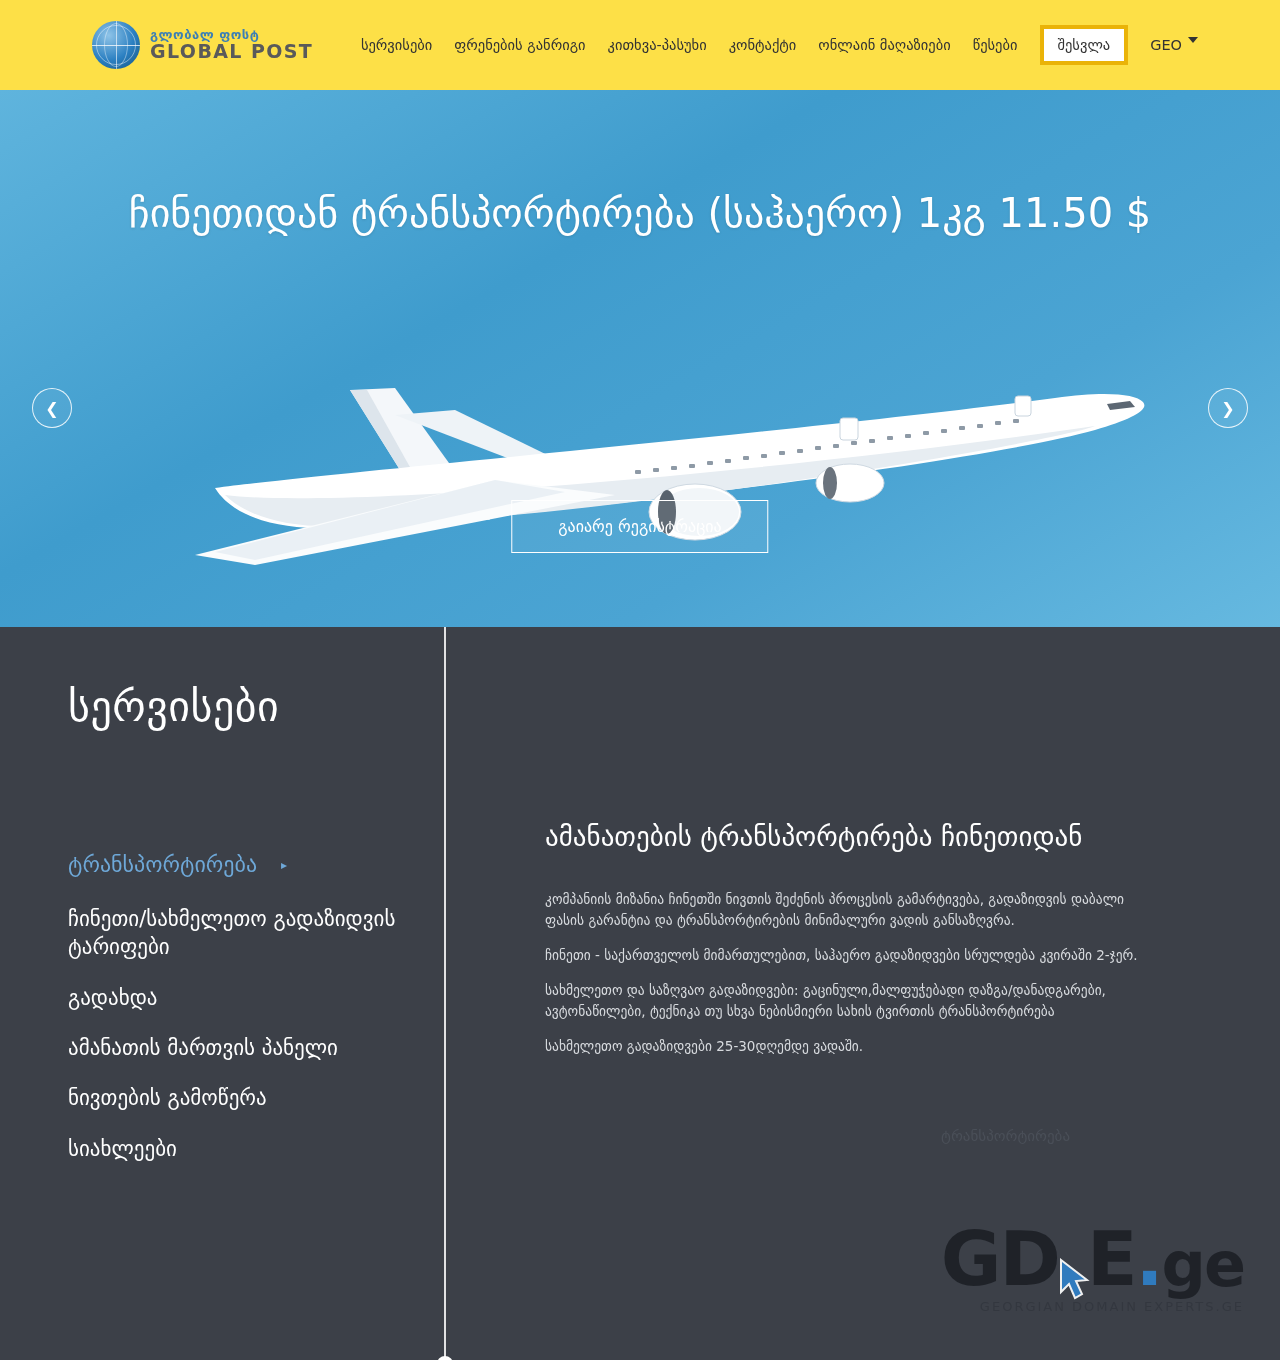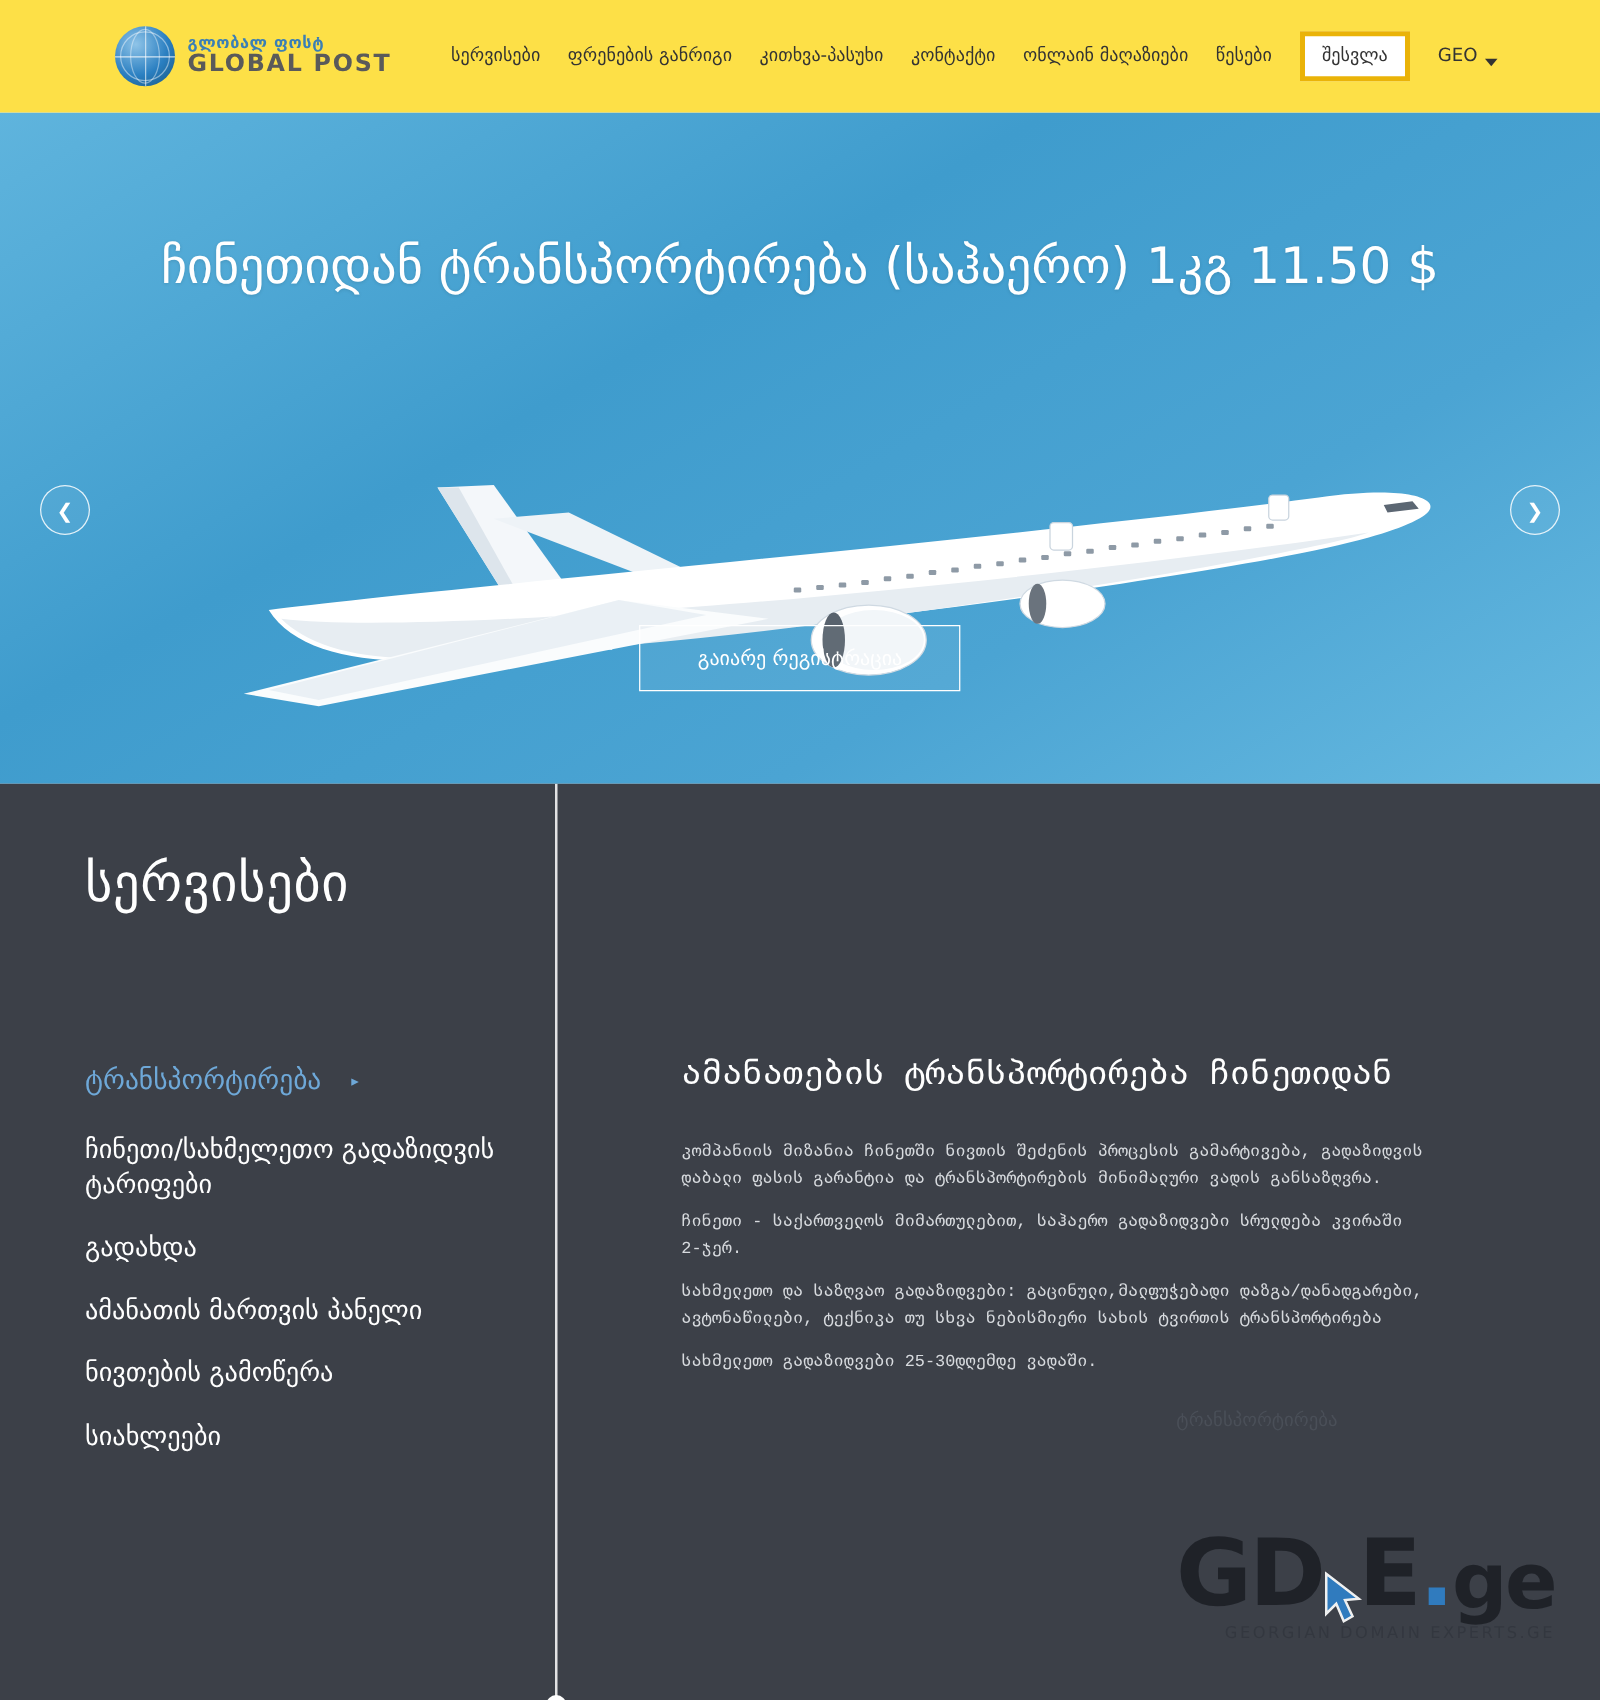--- a/index.html
+++ b/index.html
@@ -93,21 +93,21 @@
     font-size: 14.5px;
     color: #333333;
     border: 4px solid #eab308;
     padding: 8px 14px;
     background: #fff;
     cursor: pointer;
     font-family: "DejaVu Sans", sans-serif;
   }
   .lang {
     display: flex;
-    align-items: flex-end;
+    align-items: flex-start;
     gap: 6px;
     font-size: 14.5px;
     color: #333;
     cursor: pointer;
     margin-right: 18px;
   }
   .caret {
     width: 0; height: 0;
     border-left: 5px solid transparent;
     border-right: 5px solid transparent;
@@ -230,23 +230,22 @@
     font-size: 21px;
     color: #ffffff;
     line-height: 1.35;
     margin-bottom: 22px;
     cursor: pointer;
   }
 
   .svc-right {
     position: absolute;
     left: 545px;
-    top: 216px;
+    top: 192px;
     width: 600px;
-    font-family: Liberation Mono, monospace;
   }
   .svc-head {
     font-size: 27px;
     color: #ffffff;
     line-height: 1.35;
     margin-bottom: 34px;
   }
   .svc-p {
     font-size: 13.5px;
     color: #d7dade;

